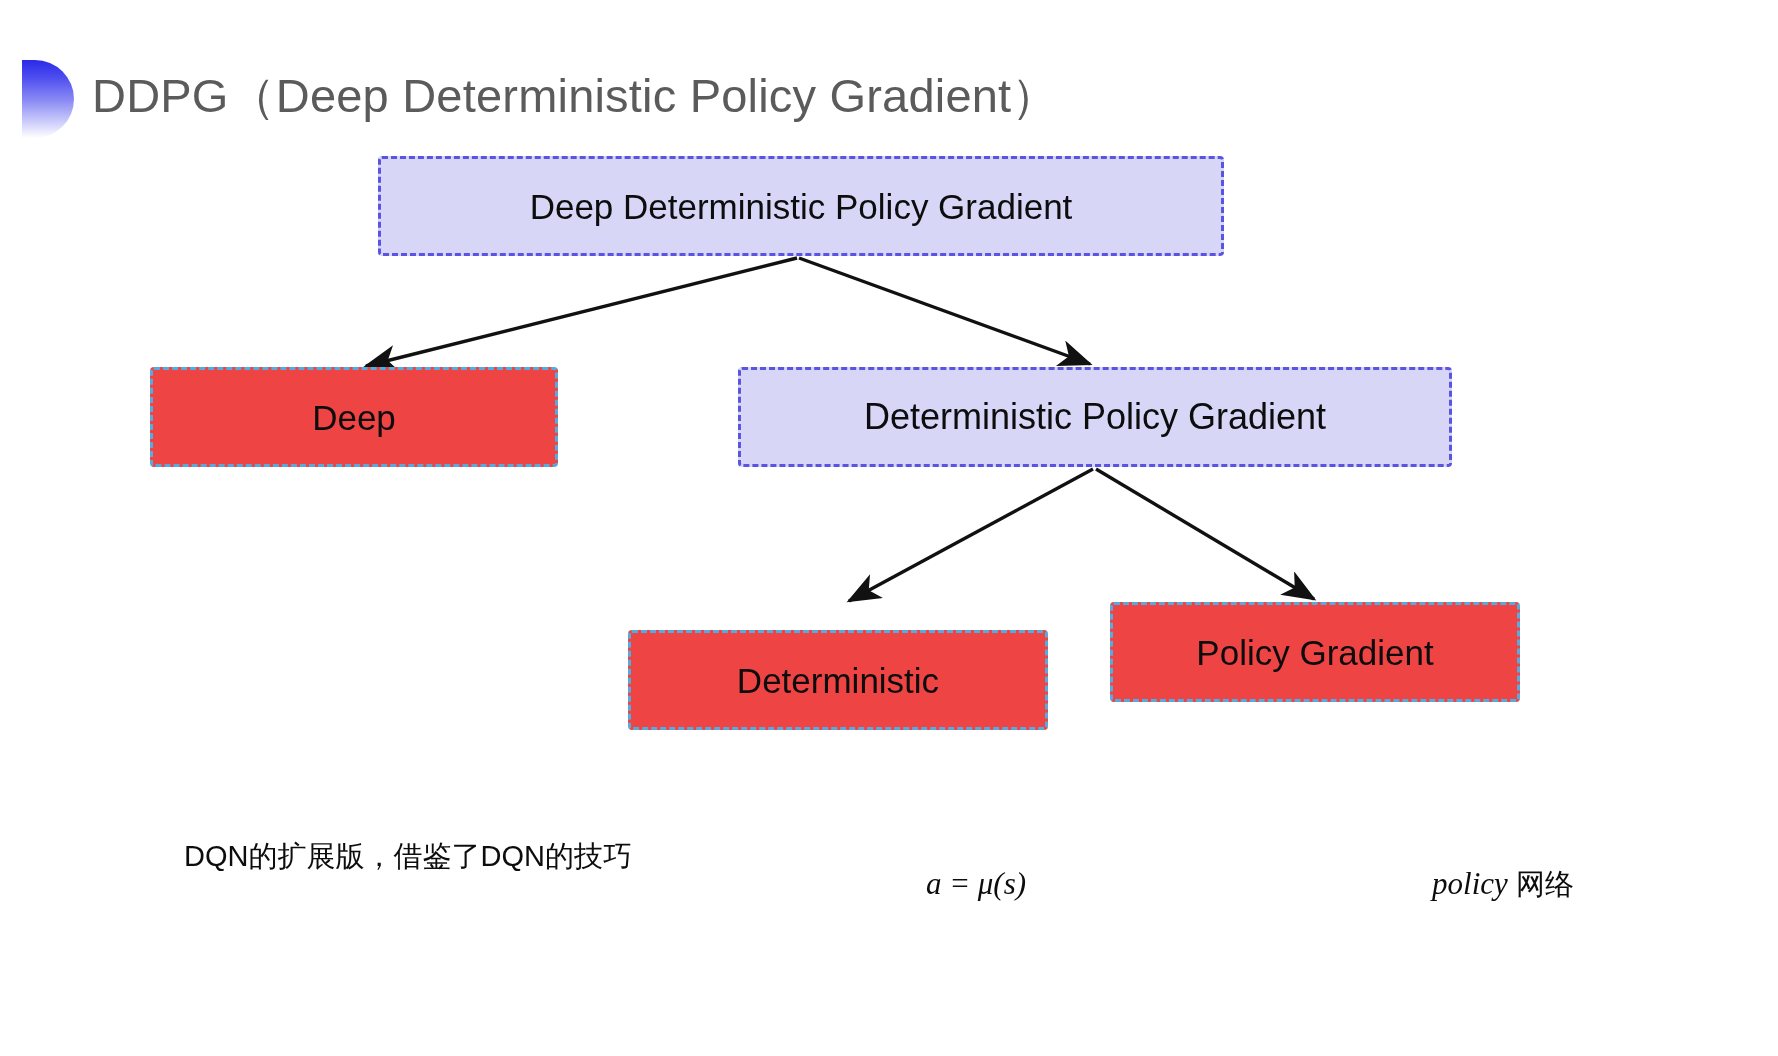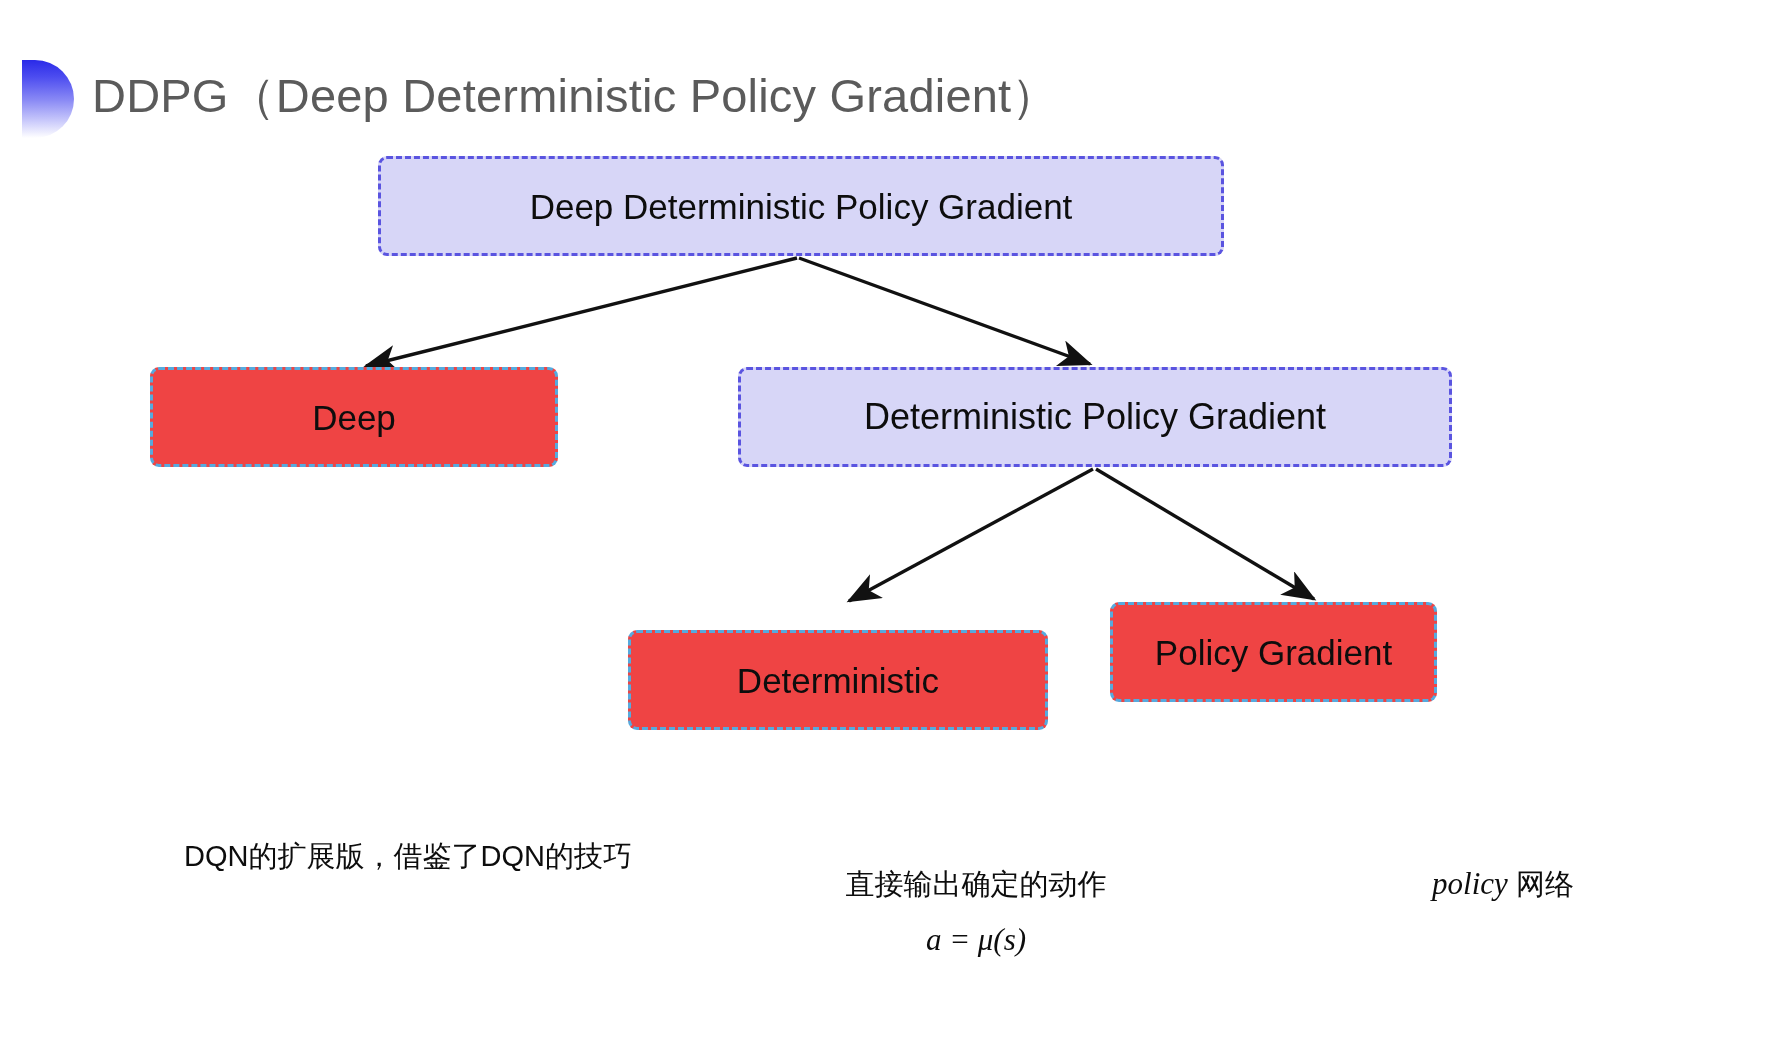--- a/index.html
+++ b/index.html
@@ -49,21 +49,21 @@
 
   
   .node {
     position: absolute;
     box-sizing: border-box;
     display: flex;
     align-items: center;
     justify-content: center;
     border-style: dashed;
     border-width: 3px;
-    border-radius: 9px;
+    border-radius: 4px;
     color: #0d0d0d;
     text-align: center;
     white-space: nowrap;
   }
   .node.purple {
     background: #d7d6f7;
     border-color: #5a54e0;
   }
   .node.blue {
     background: #ef4444;
@@ -72,21 +72,21 @@
   .node-label {
     font-size: 35px;
     line-height: 1;
     font-weight: 400;
   }
 
   #node-root   { left: 378px; top: 156px; width: 846px;  height: 100px; }
   #node-deep   { left: 150px; top: 367px; width: 408px;  height: 100px; }
   #node-dpg    { left: 738px; top: 367px; width: 714px;  height: 100px; align-items: center; }
   #node-det    { left: 628px; top: 630px; width: 420px;  height: 100px; text-align: center; }
-  #node-pg     { left: 1110px; top: 602px; width: 327px; height: 100px; }
+  #node-pg     { left: 1110px; top: 602px; width: 410px; height: 100px; }
 
   #node-root .node-label { font-size: 35px; }
   #node-dpg  .node-label { font-size: 36px; }
 
   
   #arrows {
     position: absolute;
     left: 0;
     top: 0;
     width: 1778px;
@@ -175,21 +175,20 @@
 
   <div id="node-pg" class="node blue">
     <span class="node-label">Policy Gradient</span>
   </div>
 
   <div id="caption-deep" class="caption">
     <span class="cap-line line1">DQN的扩展版，借鉴了DQN的技巧</span>
   </div>
 
   <div id="caption-det" class="caption">
-    <span class="cap-line">直接输出确定的动作</span>
     <span class="cap-line math">a = μ(s)</span>
   </div>
 
   <div id="caption-pg" class="caption">
     <span class="cap-line">
       <span class="en">policy</span><span> 网络</span>
     </span>
   </div>
 
 </div>

